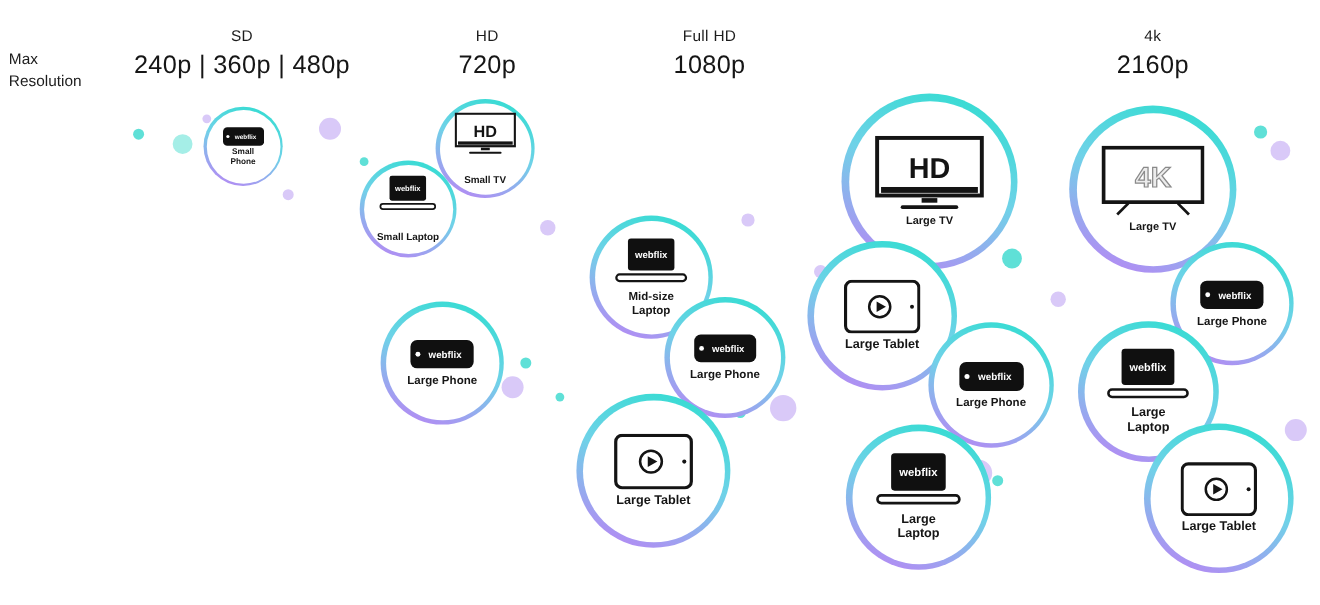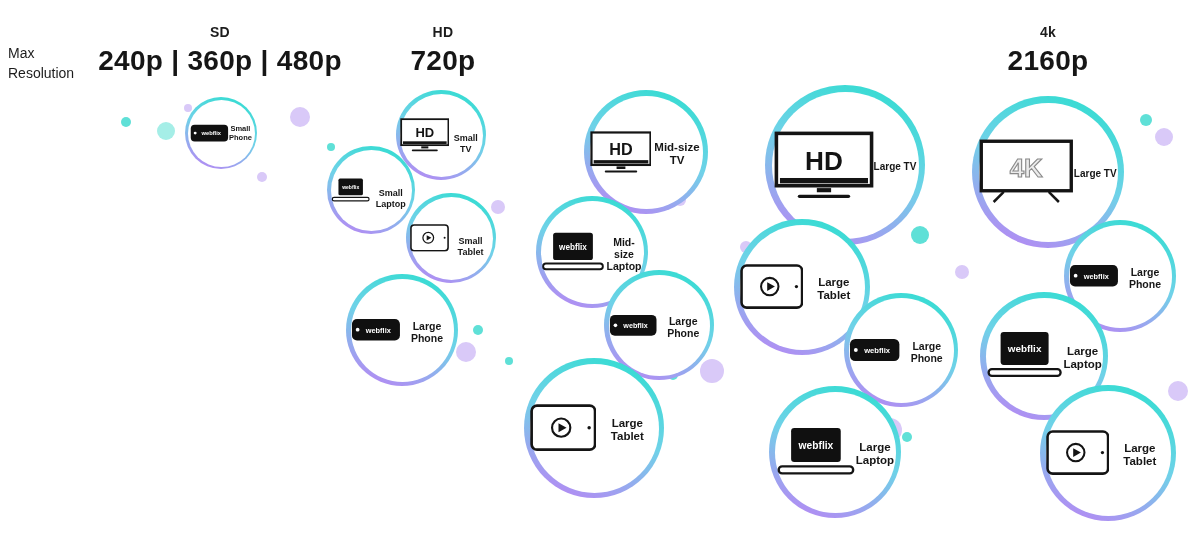--- a/index.html
+++ b/index.html
@@ -3,28 +3,28 @@
 <meta charset="utf-8">
 <style>
   *{margin:0;padding:0;box-sizing:border-box}
   html,body{background:#fff}
   body{font-family:"Liberation Sans",sans-serif;color:#1c1c1c}
   .canvas{position:relative;width:1200px;height:550px;background:#fff;overflow:hidden}
 
   
   .axis-label{position:absolute;left:8px;top:44px;font-size:14px;line-height:1.4;color:#1c1c1c}
   .col-header{position:absolute;transform:translateX(-50%);text-align:center;white-space:nowrap}
-  .col-category{font-size:14px;font-weight:700;letter-spacing:.3px;color:#1c1c1c}
-  .col-resolution{font-size:28px;font-weight:700;letter-spacing:.3px;color:#161616;margin-top:5px}
+  .col-category{font-size:14px;font-weight:400;letter-spacing:.3px;color:#1c1c1c}
+  .col-resolution{font-size:23px;font-weight:400;letter-spacing:.3px;color:#161616;margin-top:5px}
 
   
   .bubble{position:absolute;border-radius:50%;
           background:linear-gradient(202deg,#35dcd2 8%,#6fd2e8 48%,#b18df3 90%)}
   .bubble-inner{position:absolute;inset:var(--ring,5px);border-radius:50%;background:#fff;
-          display:flex;align-items:center;justify-content:center;text-align:center}
+          display:flex;flex-direction:column;align-items:center;justify-content:center;text-align:center}
   .bubble-label{white-space:pre-line;font-weight:600;color:#161616;line-height:1.15;margin-top:4px}
   .b-xs{--ring:2.5px}.b-xs .bubble-label{font-size:7.5px;margin-top:1px}
   .b-s{--ring:3.5px}.b-s .bubble-label{font-size:9px;margin-top:17px}
   .b-m{--ring:4.5px}.b-m .bubble-label{font-size:10.5px}
   .b-l{--ring:5.5px}.b-l .bubble-label{font-size:11.5px}
   .b-xl{--ring:6.5px}.b-xl .bubble-label{font-size:10px}
 
   .icon{display:block;height:auto}
   .icon-phone{width:58%;aspect-ratio:64/30}
   .icon-laptop{width:66%;aspect-ratio:74/47}
@@ -86,20 +86,24 @@
   <div class="axis-label" style="white-space:pre-line">Max
 Resolution</div>
 
   <div class="col-header" style="left:220px;top:24px">
     <div class="col-category">SD</div>
     <div class="col-resolution">240p | 360p | 480p</div>
   </div>
   <div class="col-header" style="left:443px;top:24px">
     <div class="col-category">HD</div>
     <div class="col-resolution">720p</div>
+  </div>
+  <div class="col-header" style="left:645px;top:24px">
+    <div class="col-category">Full HD</div>
+    <div class="col-resolution">1080p</div>
   </div>
   <div class="col-header" style="left:1048px;top:24px">
     <div class="col-category">4k</div>
     <div class="col-resolution">2160p</div>
   </div>
 
   <div class="dot dot-teal" style="left:121px;top:117px;width:10px;height:10px"></div>
   <div class="dot dot-teal-light" style="left:157px;top:122px;width:18px;height:18px"></div>
   <div class="dot dot-lav" style="left:184px;top:104px;width:8px;height:8px"></div>
   <div class="dot dot-lav" style="left:290px;top:107px;width:20px;height:20px"></div>
@@ -140,133 +144,117 @@
     </div>
   </div>
   <div class="bubble b-s" style="left:327px;top:146px;width:88px;height:88px">
     <div class="bubble-inner">
       <svg class="icon icon-laptop" viewBox="0 0 74 47">
           <use href="#sym-laptop"></use>
         </svg>
       <div class="bubble-label">Small Laptop</div>
     </div>
   </div>
-  <div class="bubble b-s" style="left:406px;top:193px;width:90px;height:90px">
+  <div class="bubble b-m" style="left:346px;top:274px;width:112px;height:112px">
+    <div class="bubble-inner">
+      <svg class="icon icon-phone" viewBox="0 0 64 30">
+          <use href="#sym-phone"></use>
+        </svg>
+      <div class="bubble-label">Large Phone</div>
+    </div>
+  </div>
+
+  <div class="bubble b-m" style="left:536px;top:196px;width:112px;height:112px">
+    <div class="bubble-inner">
+      <svg class="icon icon-laptop" viewBox="0 0 74 47">
+          <use href="#sym-laptop"></use>
+        </svg>
+      <div class="bubble-label">Mid-size
+Laptop</div>
+    </div>
+  </div>
+  <div class="bubble b-m" style="left:604px;top:270px;width:110px;height:110px">
+    <div class="bubble-inner">
+      <svg class="icon icon-phone" viewBox="0 0 64 30">
+          <use href="#sym-phone"></use>
+        </svg>
+      <div class="bubble-label">Large Phone</div>
+    </div>
+  </div>
+  <div class="bubble b-l" style="left:524px;top:358px;width:140px;height:140px">
     <div class="bubble-inner">
       <svg class="icon icon-tablet" viewBox="0 0 62 44">
           <use href="#sym-tablet"></use>
         </svg>
-      <div class="bubble-label">Small Tablet</div>
-    </div>
-  </div>
-  <div class="bubble b-m" style="left:346px;top:274px;width:112px;height:112px">
-    <div class="bubble-inner">
-      <svg class="icon icon-phone" viewBox="0 0 64 30">
-          <use href="#sym-phone"></use>
-        </svg>
-      <div class="bubble-label">Large Phone</div>
-    </div>
-  </div>
-
-  <div class="bubble b-l" style="left:584px;top:90px;width:124px;height:124px">
+      <div class="bubble-label">Large Tablet</div>
+    </div>
+  </div>
+
+  <div class="bubble b-xl" style="left:765px;top:85px;width:160px;height:160px">
     <div class="bubble-inner">
       <svg class="icon icon-tv" viewBox="0 0 84 58">
           <use href="#sym-tv-hd"></use>
         </svg>
-      <div class="bubble-label">Mid-size TV</div>
-    </div>
-  </div>
-  <div class="bubble b-m" style="left:536px;top:196px;width:112px;height:112px">
-    <div class="bubble-inner">
-      <svg class="icon icon-laptop" viewBox="0 0 74 47">
-          <use href="#sym-laptop"></use>
-        </svg>
-      <div class="bubble-label">Mid-size
-Laptop</div>
-    </div>
-  </div>
-  <div class="bubble b-m" style="left:604px;top:270px;width:110px;height:110px">
-    <div class="bubble-inner">
-      <svg class="icon icon-phone" viewBox="0 0 64 30">
-          <use href="#sym-phone"></use>
-        </svg>
-      <div class="bubble-label">Large Phone</div>
-    </div>
-  </div>
-  <div class="bubble b-l" style="left:524px;top:358px;width:140px;height:140px">
+      <div class="bubble-label">Large TV</div>
+    </div>
+  </div>
+  <div class="bubble b-l" style="left:734px;top:219px;width:136px;height:136px">
     <div class="bubble-inner">
       <svg class="icon icon-tablet" viewBox="0 0 62 44">
           <use href="#sym-tablet"></use>
         </svg>
       <div class="bubble-label">Large Tablet</div>
     </div>
   </div>
-
-  <div class="bubble b-xl" style="left:765px;top:85px;width:160px;height:160px">
+  <div class="bubble b-m" style="left:844px;top:293px;width:114px;height:114px">
+    <div class="bubble-inner">
+      <svg class="icon icon-phone" viewBox="0 0 64 30">
+          <use href="#sym-phone"></use>
+        </svg>
+      <div class="bubble-label">Large Phone</div>
+    </div>
+  </div>
+  <div class="bubble b-l" style="left:769px;top:386px;width:132px;height:132px">
+    <div class="bubble-inner">
+      <svg class="icon icon-laptop" viewBox="0 0 74 47">
+          <use href="#sym-laptop"></use>
+        </svg>
+      <div class="bubble-label">Large
+Laptop</div>
+    </div>
+  </div>
+
+  <div class="bubble b-xl" style="left:972px;top:96px;width:152px;height:152px">
     <div class="bubble-inner">
       <svg class="icon icon-tv" viewBox="0 0 84 58">
-          <use href="#sym-tv-hd"></use>
+          <use href="#sym-tv-4k"></use>
         </svg>
       <div class="bubble-label">Large TV</div>
     </div>
   </div>
-  <div class="bubble b-l" style="left:734px;top:219px;width:136px;height:136px">
+  <div class="bubble b-m" style="left:1064px;top:220px;width:112px;height:112px">
+    <div class="bubble-inner">
+      <svg class="icon icon-phone" viewBox="0 0 64 30">
+          <use href="#sym-phone"></use>
+        </svg>
+      <div class="bubble-label">Large Phone</div>
+    </div>
+  </div>
+  <div class="bubble b-l" style="left:980px;top:292px;width:128px;height:128px">
+    <div class="bubble-inner">
+      <svg class="icon icon-laptop" viewBox="0 0 74 47">
+          <use href="#sym-laptop"></use>
+        </svg>
+      <div class="bubble-label">Large
+Laptop</div>
+    </div>
+  </div>
+  <div class="bubble b-l" style="left:1040px;top:385px;width:136px;height:136px">
     <div class="bubble-inner">
       <svg class="icon icon-tablet" viewBox="0 0 62 44">
           <use href="#sym-tablet"></use>
         </svg>
       <div class="bubble-label">Large Tablet</div>
     </div>
   </div>
-  <div class="bubble b-m" style="left:844px;top:293px;width:114px;height:114px">
-    <div class="bubble-inner">
-      <svg class="icon icon-phone" viewBox="0 0 64 30">
-          <use href="#sym-phone"></use>
-        </svg>
-      <div class="bubble-label">Large Phone</div>
-    </div>
-  </div>
-  <div class="bubble b-l" style="left:769px;top:386px;width:132px;height:132px">
-    <div class="bubble-inner">
-      <svg class="icon icon-laptop" viewBox="0 0 74 47">
-          <use href="#sym-laptop"></use>
-        </svg>
-      <div class="bubble-label">Large
-Laptop</div>
-    </div>
-  </div>
-
-  <div class="bubble b-xl" style="left:972px;top:96px;width:152px;height:152px">
-    <div class="bubble-inner">
-      <svg class="icon icon-tv" viewBox="0 0 84 58">
-          <use href="#sym-tv-4k"></use>
-        </svg>
-      <div class="bubble-label">Large TV</div>
-    </div>
-  </div>
-  <div class="bubble b-m" style="left:1064px;top:220px;width:112px;height:112px">
-    <div class="bubble-inner">
-      <svg class="icon icon-phone" viewBox="0 0 64 30">
-          <use href="#sym-phone"></use>
-        </svg>
-      <div class="bubble-label">Large Phone</div>
-    </div>
-  </div>
-  <div class="bubble b-l" style="left:980px;top:292px;width:128px;height:128px">
-    <div class="bubble-inner">
-      <svg class="icon icon-laptop" viewBox="0 0 74 47">
-          <use href="#sym-laptop"></use>
-        </svg>
-      <div class="bubble-label">Large
-Laptop</div>
-    </div>
-  </div>
-  <div class="bubble b-l" style="left:1040px;top:385px;width:136px;height:136px">
-    <div class="bubble-inner">
-      <svg class="icon icon-tablet" viewBox="0 0 62 44">
-          <use href="#sym-tablet"></use>
-        </svg>
-      <div class="bubble-label">Large Tablet</div>
-    </div>
-  </div>
 
 
 </div>
 
 </body></html>

